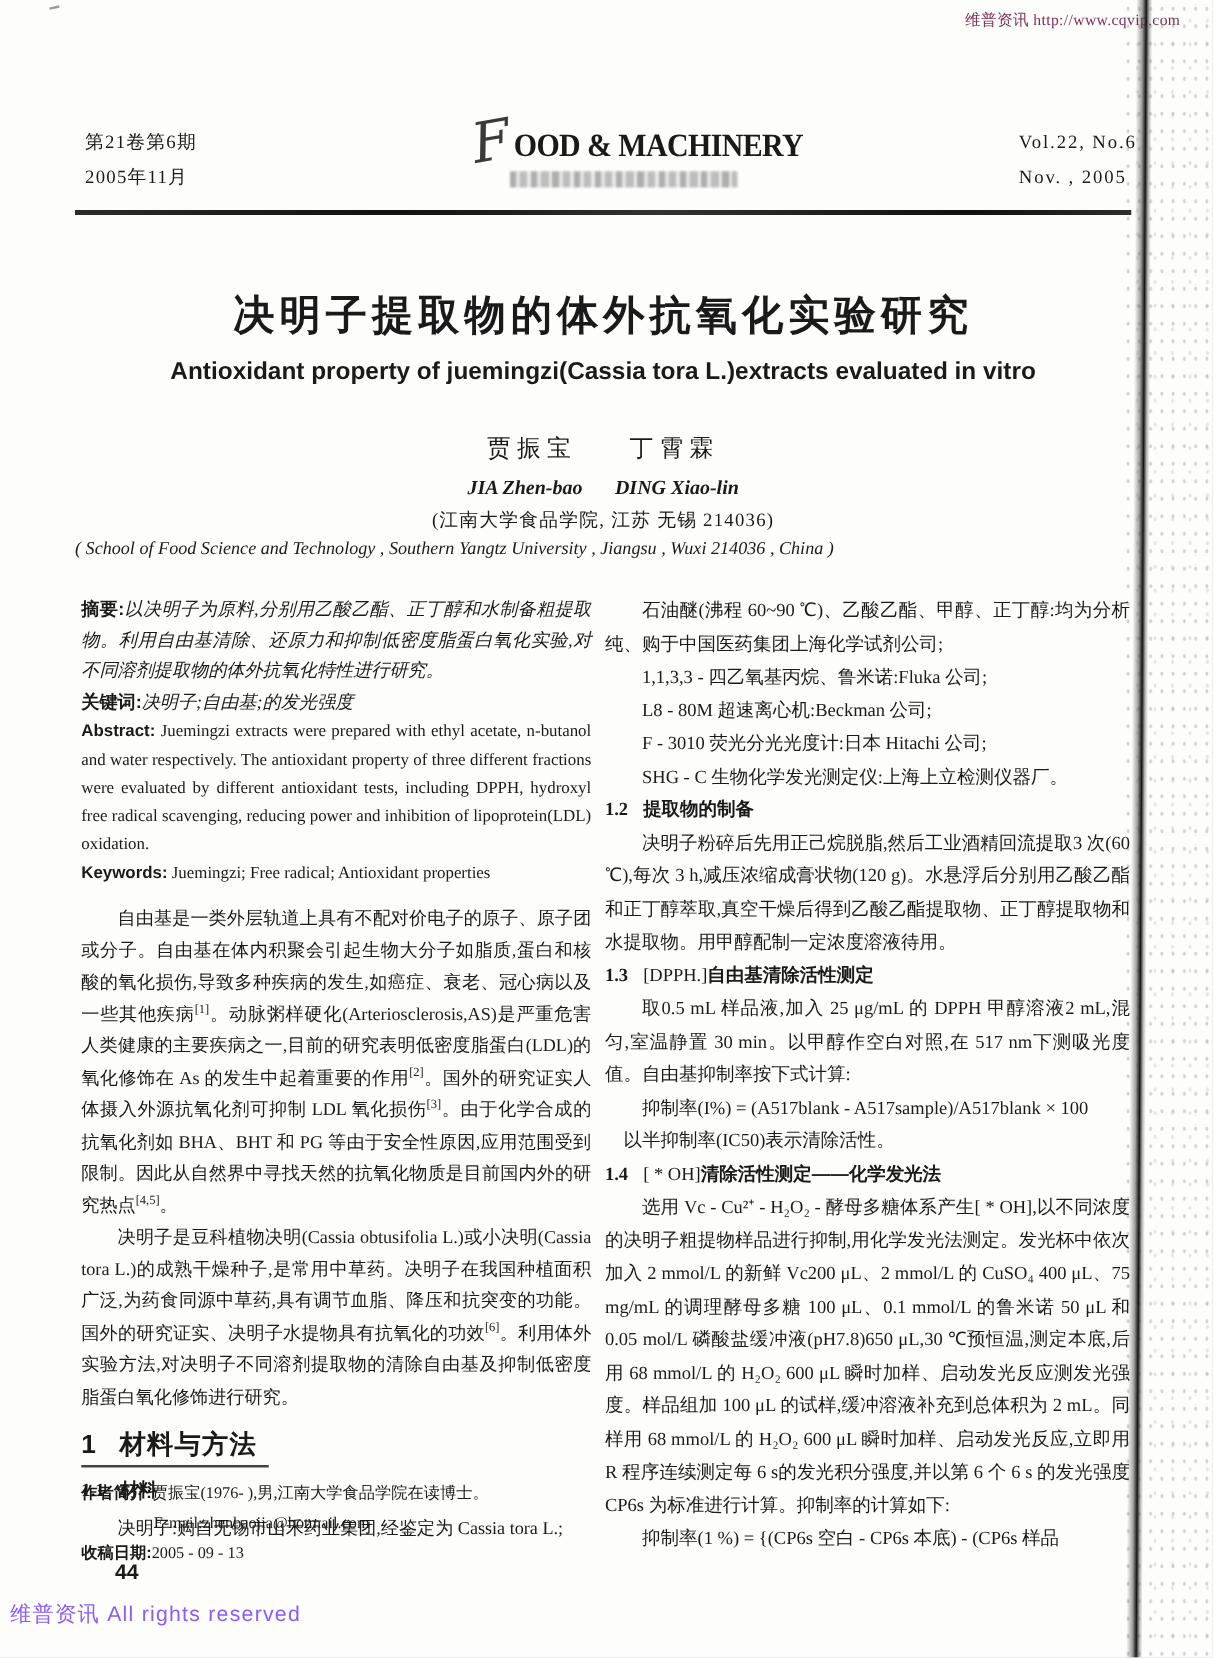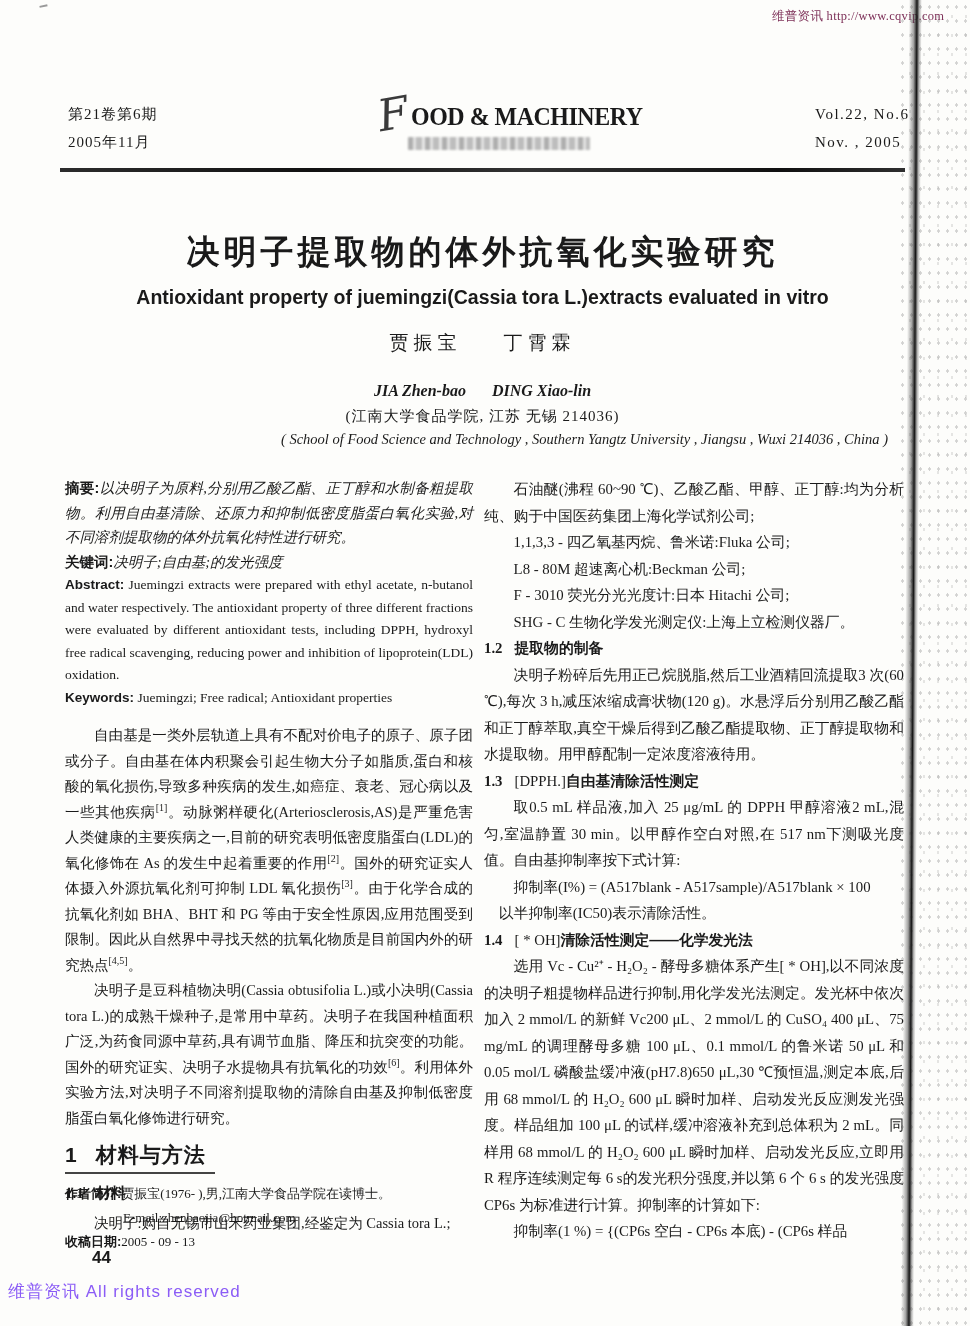--- a/index.html
+++ b/index.html
@@ -31,28 +31,28 @@
   .logo-texture{margin-top:3px;margin-left:30px;width:182px;height:13px;border-radius:1px;opacity:.8;
           filter:blur(1px);
           background:repeating-linear-gradient(90deg,#9b9b9b 0 5px,#dcdcdc 5px 8px,#aeaeae 8px 14px,#e4e4e4 14px 17px);}
   .head-rule{position:absolute;left:60px;top:168px;width:845px;height:4px;
           background:linear-gradient(90deg,#2c2c2c,#111 30%,#333 55%,#101010 85%,#2e2e2e);}
   
   .cn-title{position:absolute;left:60px;top:230px;width:845px;text-align:center;
           font-family:"Liberation Sans",sans-serif;font-weight:bold;font-size:33px;letter-spacing:4px;}
   .en-title{position:absolute;left:60px;top:286px;width:845px;text-align:center;
           font-family:"Liberation Sans",sans-serif;font-weight:bold;font-size:19.5px;letter-spacing:0;}
-  .authors-cn{position:absolute;left:60px;top:330px;width:845px;text-align:center;
+  .authors-cn{position:absolute;left:60px;top:346px;width:845px;text-align:center;
           font-size:19px;letter-spacing:5px;}
   .authors-cn .gap{display:inline-block;width:42px;}
   .authors-en{position:absolute;left:60px;top:382px;width:845px;text-align:center;
           font-family:"Liberation Serif",serif;font-style:italic;font-weight:bold;font-size:16px;}
   .authors-en .gap{display:inline-block;width:26px;}
   .affil-cn{position:absolute;left:60px;top:407px;width:845px;text-align:center;font-size:15px;letter-spacing:1px;}
-  .affil-en{position:absolute;left:43px;top:431px;width:845px;text-align:right;
+  .affil-en{position:absolute;left:60px;top:431px;width:845px;text-align:left;
           font-family:"Liberation Serif",serif;font-style:italic;font-size:14.5px;}
   
   .col{position:absolute;top:476px;text-align:justify;}
   .col-left{left:65px;width:408px;}
   .col-right{left:484px;width:420px;}
   .abs-cn{font-size:14.5px;line-height:24.5px;font-style:italic;}
   .abs-cn b{font-style:normal;font-family:"Liberation Sans",sans-serif;}
   .abs-en{font-size:13.5px;line-height:22.5px;}
   .abs-en b{font-family:"Liberation Sans",sans-serif;}
   p{margin:0;}

